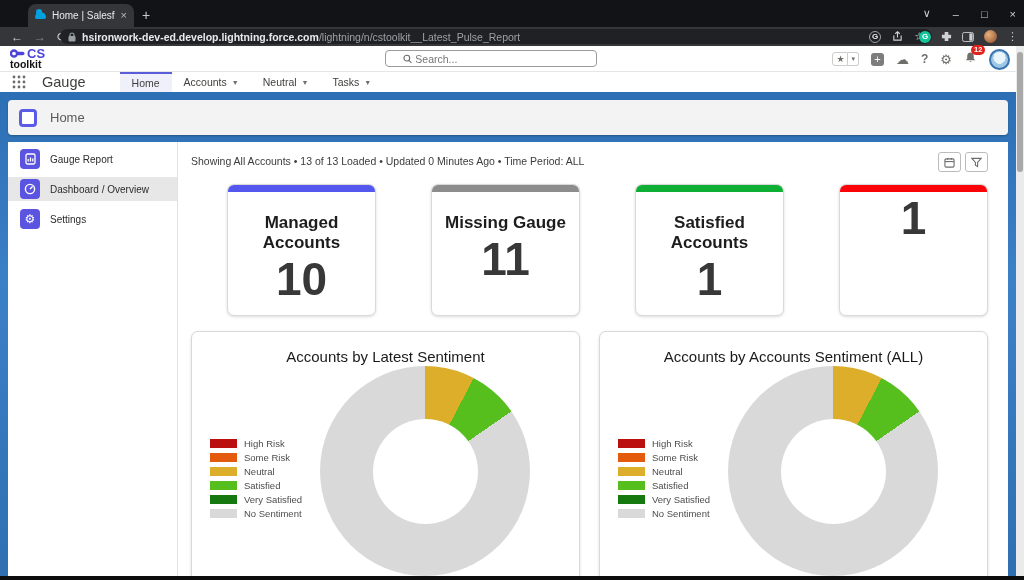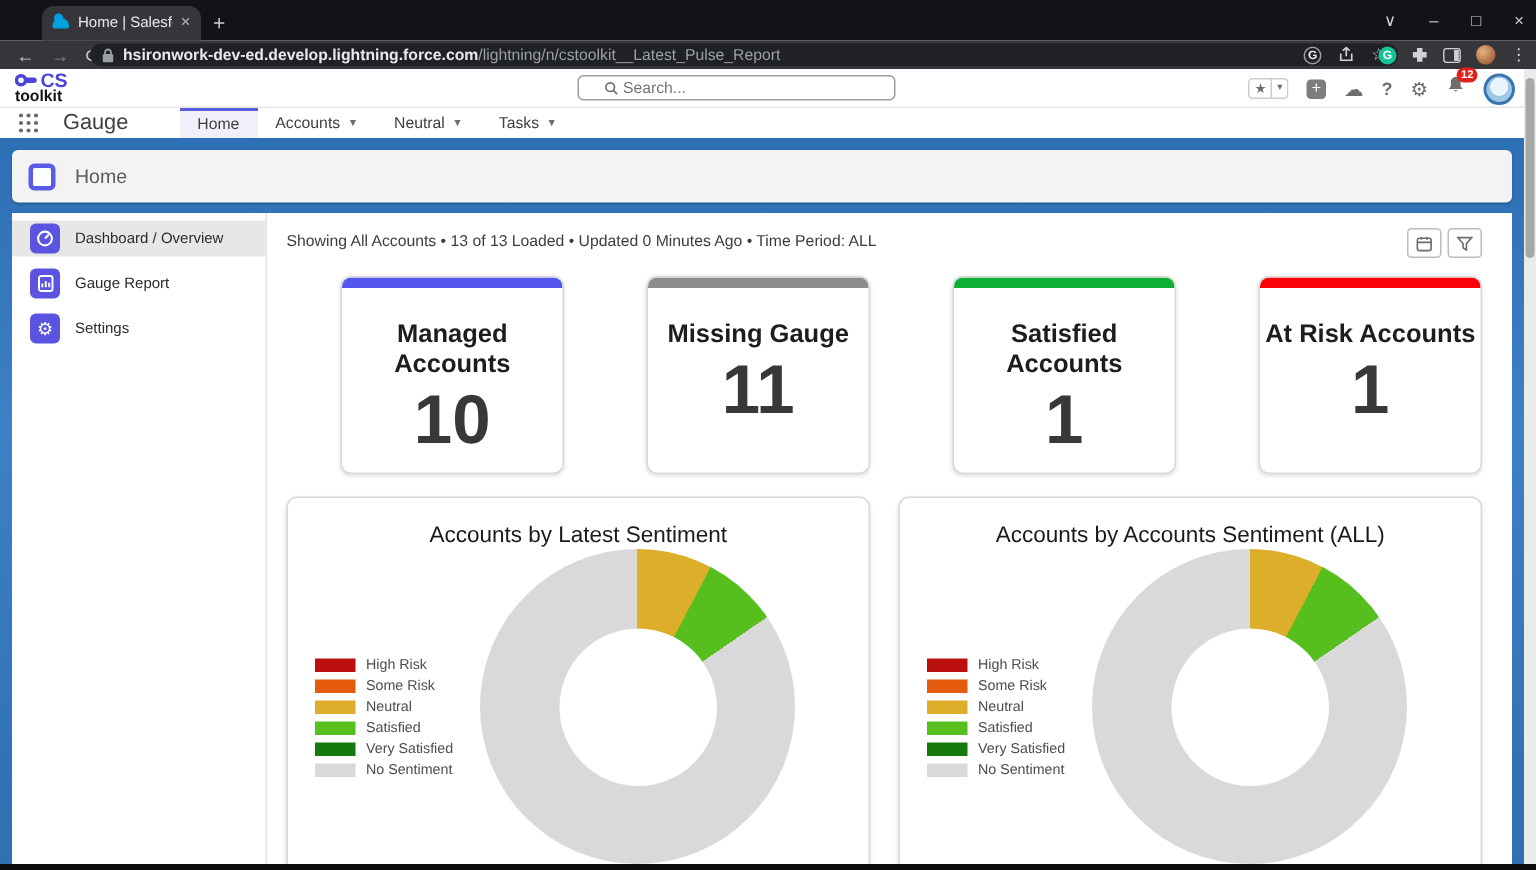--- a/index.html
+++ b/index.html
@@ -233,39 +233,39 @@
 
   <div class="page-bg">
     <div class="banner">
       <span class="banner-ic"></span>
       <span class="banner-title">Home</span>
     </div>
 
     <div class="content">
 
       <div class="side">
-        <div class="side-item selected">
-          <span class="side-ic">
-            <svg width="12" height="12" viewBox="0 0 12 12">
-                <circle cx="6" cy="6" r="4.6" fill="none" stroke="#fff" stroke-width="1.4"></circle>
-                <line x1="6" y1="6" x2="8.6" y2="3.4" stroke="#fff" stroke-width="1.4"></line>
-              </svg>
-          </span>
-          <span class="side-label">Dashboard / Overview</span>
-        </div>
         <div class="side-item">
           <span class="side-ic">
             <svg width="11" height="12" viewBox="0 0 11 12">
                 <rect x="1" y="1" width="9" height="10" rx="1.5" fill="none" stroke="#fff" stroke-width="1.3"></rect>
                 <line x1="3.2" y1="8.5" x2="3.2" y2="6" stroke="#fff" stroke-width="1.3"></line>
                 <line x1="5.5" y1="8.5" x2="5.5" y2="4.5" stroke="#fff" stroke-width="1.3"></line>
                 <line x1="7.8" y1="8.5" x2="7.8" y2="5.5" stroke="#fff" stroke-width="1.3"></line>
               </svg>
           </span>
           <span class="side-label">Gauge Report</span>
+        </div>
+        <div class="side-item selected">
+          <span class="side-ic">
+            <svg width="12" height="12" viewBox="0 0 12 12">
+                <circle cx="6" cy="6" r="4.6" fill="none" stroke="#fff" stroke-width="1.4"></circle>
+                <line x1="6" y1="6" x2="8.6" y2="3.4" stroke="#fff" stroke-width="1.4"></line>
+              </svg>
+          </span>
+          <span class="side-label">Dashboard / Overview</span>
         </div>
         <div class="side-item">
           <span class="side-ic" style="color:#fff;font-size:12px;">⚙</span>
           <span class="side-label">Settings</span>
         </div>
       </div>
 
       <div class="main">
         <div class="status-row">
           <span class="status-text">Showing All Accounts • 13 of 13 Loaded • Updated 0 Minutes Ago • Time Period: ALL</span>
@@ -297,21 +297,20 @@
             <div class="stat-label">Missing Gauge</div>
             <div class="stat-value">11</div>
           </div>
           <div class="stat-card">
             <div class="stat-accent" style="background: rgb(15, 174, 53);"></div>
             <div class="stat-label">Satisfied Accounts</div>
             <div class="stat-value">1</div>
           </div>
           <div class="stat-card">
             <div class="stat-accent" style="background: rgb(251, 4, 9);"></div>
-            <div class="stat-label">At Risk Accounts</div>
             <div class="stat-value">1</div>
           </div>
         </div>
 
         <div class="chart-row">
           <div class="chart-card">
             <div class="chart-title">Accounts by Latest Sentiment</div>
             <div class="legend">
                 <div class="legend-row">
                   <span class="legend-swatch" style="background: rgb(187, 15, 15);"></span>

